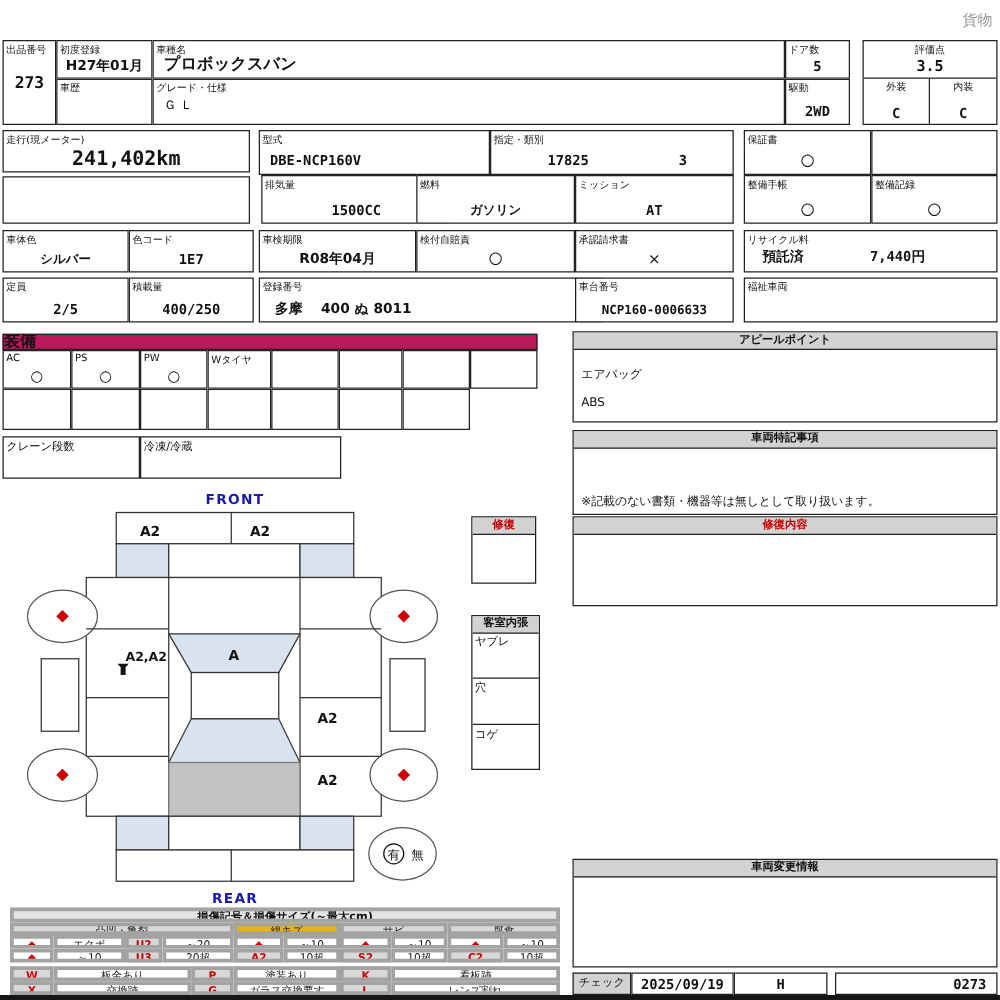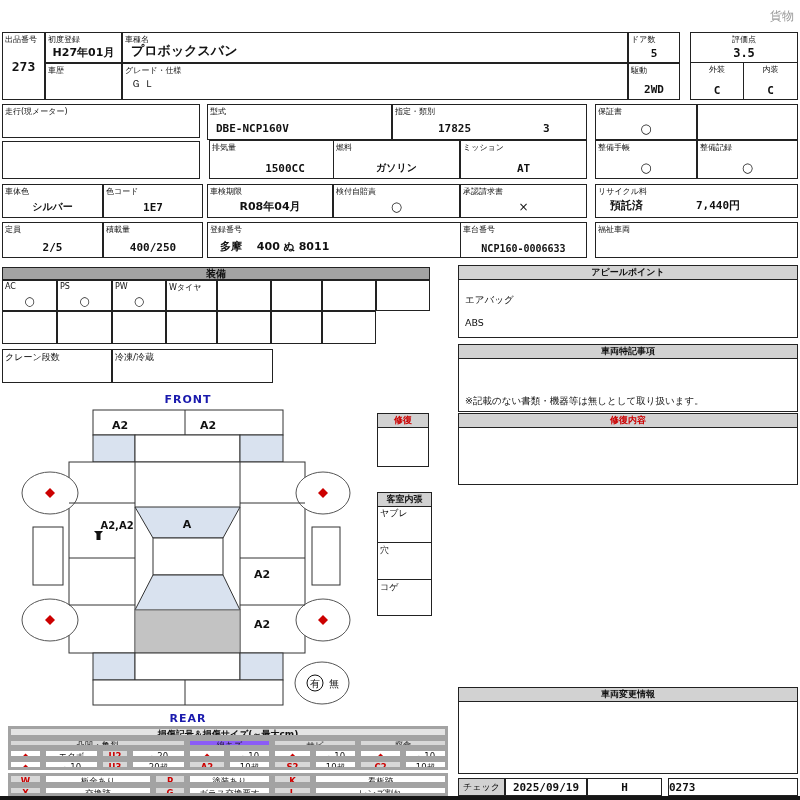--- a/index.html
+++ b/index.html
@@ -4,22 +4,22 @@
 <style>
   html,body{margin:0;padding:0;background:#fff}
   #sheet{position:relative;width:800px;height:800px;background:#fff;
          font-family:"DejaVu Sans","Liberation Sans",sans-serif;color:#111;overflow:hidden}
   .abs{position:absolute;box-sizing:border-box}
   .cell{position:absolute;box-sizing:border-box;border:1px solid #222;background:#fff;overflow:hidden}
   .lbl{position:absolute;top:1px;left:2px;font-size:8px;white-space:nowrap;color:#111;font-weight:normal}
   .val{position:absolute;left:0;right:0;bottom:3px;text-align:center;font-weight:bold;font-size:12px;white-space:nowrap}
   .left{text-align:left;padding-left:8px}
   .mono{font-family:"DejaVu Sans Mono","Liberation Mono",monospace}
-  .hdrbar{position:absolute;box-sizing:border-box;border:1px solid #222;background:#a3a3a3;
-          text-align:center;font-size:10px;font-weight:bold;line-height:12px;overflow:hidden}
+  .hdrbar{position:absolute;box-sizing:border-box;border:1px solid #222;background:#be185d;
+          font-size:13px;font-weight:bold;line-height:12px;overflow:hidden}
   .panel{position:absolute;box-sizing:border-box;border:1px solid #222;background:#fff;overflow:hidden}
   .ph{height:13px;background:#d2d2d2;border-bottom:1px solid #222;text-align:center;
       font-size:9px;font-weight:bold;line-height:13px;overflow:hidden}
   .items{position:absolute;left:6px;top:16px;font-size:9.5px;line-height:11.5px;white-space:pre-line;text-align:left}
   .red{color:#c00}
   .gray{background:#d2d2d2}
   .lc{position:absolute;border:3px solid #a3a3a3;box-sizing:border-box;font-size:8.5px;text-align:center;
       line-height:10px;overflow:hidden;background:#fff;white-space:nowrap}
   .topbar{position:absolute;left:0;top:2px;width:768px;height:27px;background:#7f7f7f;color:#fff;overflow:hidden}
   svg text{font-family:"DejaVu Sans","Liberation Sans",sans-serif}
@@ -68,20 +68,21 @@
       </div>
       <div class="abs" style="left:53px;top:0;width:53px;height:37px">
         <span class="lbl" style="left:0;right:0;text-align:center">内装</span>
         <span class="val mono" style="font-size:11px">C</span>
       </div>
     </div>
   </div>
 
   <div class="cell" style="left:2px;top:104px;width:198px;height:34px">
     <span class="lbl">走行(現メーター)</span>
+    <span class="val mono" style="font-size:16px;bottom:1px">241,402km</span>
   </div>
   <div class="cell" style="left:2px;top:141px;width:198px;height:38px"></div>
 
   <div class="cell" style="left:207px;top:104px;width:185px;height:36px">
     <span class="lbl">型式</span>
     <span class="val mono left" style="font-size:11px;bottom:4px">DBE-NCP160V</span>
   </div>
   <div class="cell" style="left:392px;top:104px;width:195px;height:36px">
     <span class="lbl">指定・類別</span>
     <span class="abs mono" style="left:45px;bottom:4px;font-weight:bold;font-size:11px">17825</span>
@@ -300,25 +301,25 @@
   </div>
 
 
   <div class="panel" style="left:458px;top:687px;width:340px;height:87px">
     <div class="ph">車両変更情報</div>
   </div>
 
   <div class="cell gray" style="left:458px;top:778px;width:47px;height:18px;font-size:9px;text-align:center;line-height:17px">チェック</div>
   <div class="cell mono" style="left:505px;top:778px;width:82px;height:18px;font-size:11px;font-weight:bold;text-align:center;line-height:17px">2025/09/19</div>
   <div class="cell mono" style="left:587px;top:778px;width:75px;height:18px;font-size:11px;font-weight:bold;text-align:center;line-height:17px">H</div>
-  <div class="cell mono" style="left:668px;top:778px;width:130px;height:18px;font-size:11px;font-weight:bold;line-height:17px;padding-right:8px">0273</div>
+  <div class="cell mono" style="left:668px;top:778px;width:130px;height:18px;font-size:11px;font-weight:bold;text-align:right;line-height:17px;padding-right:8px">0273</div>
 
   <div class="lc" style="left:8px;top:726px;width:440px;height:12px;background:#e4e4e4;font-size:9px;line-height:11px;font-weight:bold">損傷記号＆損傷サイズ(～最大cm)</div>
   <div class="lc" style="left:8px;top:738px;width:179px;height:10px;background:#d8d8d8;line-height:9px">凸凹・亀裂</div>
-  <div class="lc" style="left:187px;top:738px;width:85px;height:10px;background:#8b5cf6;line-height:9px">線キズ</div>
+  <div class="lc" style="left:187px;top:738px;width:85px;height:10px;background:#eab308;line-height:9px">線キズ</div>
   <div class="lc" style="left:272px;top:738px;width:86px;height:10px;background:#d8d8d8;line-height:9px">サビ</div>
   <div class="lc" style="left:358px;top:738px;width:90px;height:10px;background:#d8d8d8;line-height:9px">腐食</div>
 
   <div class="lc red" style="left:8px;top:748px;width:35px;height:11px">◆</div>
   <div class="lc" style="left:43px;top:748px;width:57px;height:11px">エクボ</div>
   <div class="lc red" style="left:100px;top:748px;width:30px;height:11px;background:#d8d8d8;font-weight:bold">U2</div>
   <div class="lc" style="left:130px;top:748px;width:57px;height:11px">～20</div>
   <div class="lc red" style="left:187px;top:748px;width:40px;height:11px">◆</div>
   <div class="lc" style="left:227px;top:748px;width:45px;height:11px">～10</div>
   <div class="lc red" style="left:272px;top:748px;width:41px;height:11px">◆</div>

